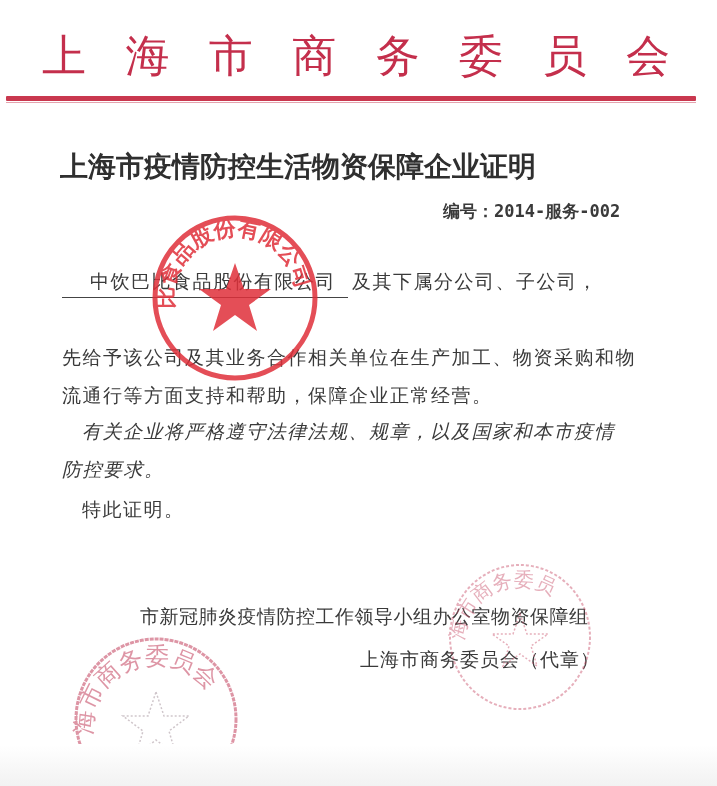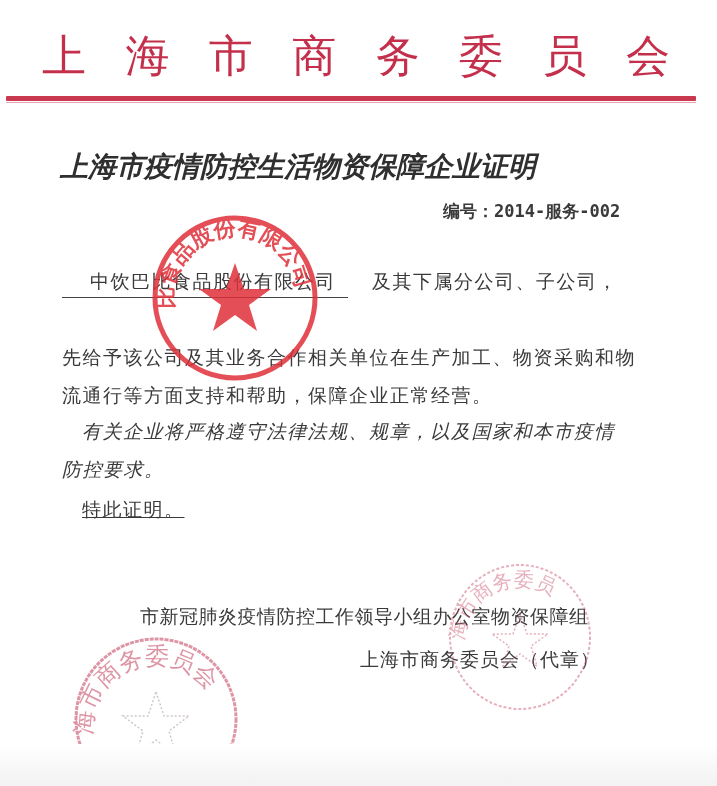--- a/index.html
+++ b/index.html
@@ -62,21 +62,20 @@
       left: 60px;
       top: 148px;
       width: 560px;
       text-align: left;
       font-family: "DejaVu Serif", "Liberation Serif", serif;
       font-weight: bold;
       font-size: 28px;
       letter-spacing: 0px;
       color: #2f2f2f;
       white-space: nowrap;
-      font-style: italic;
     }
     .doc-number {
       position: absolute;
       left: 443px;
       top: 200px;
       font-family: "DejaVu Sans Mono", "Liberation Mono", monospace;
       font-weight: bold;
       font-size: 17px;
       color: #3a3a3a;
       white-space: nowrap;
@@ -139,33 +138,33 @@
   <div class="red-rule"></div>
   <div class="red-rule-thin"></div>
 
   <div class="doc-title">上海市疫情防控生活物资保障企业证明</div>
   <div class="doc-number">
     <span>编号：</span><span>2014-服务-002</span>
   </div>
 
   <div class="body-text" style="top:262px; height:160px;">
     <div class="line" style="top:0px; left:0px;">
-      <span class="company-name">中饮巴比食品股份有限公司</span><span style="margin-left:24px;">及其下属分公司、子公司，</span>
+      <span class="company-name">中饮巴比食品股份有限公司</span><span style="margin-left:4px;">及其下属分公司、子公司，</span>
     </div>
     <div class="line" style="top:76px; left:0px;">先给予该公司及其业务合作相关单位在生产加工、物资采购和物</div>
     <div class="line" style="top:114px; left:0px;">流通行等方面支持和帮助，保障企业正常经营。</div>
   </div>
 
   <div class="body-text" style="top:412px; height:80px;font-style:italic;">
     <div class="line" style="top:0px; left:20px;">有关企业将严格遵守法律法规、规章，以及国家和本市疫情</div>
     <div class="line" style="top:38px; left:0px;">防控要求。</div>
   </div>
 
   <div class="body-text" style="top:490px; height:40px;">
-    <div class="line" style="top:0px; left:20px;text-decoration:underline;">特此证明。</div>
+    <div class="line" style="top:0px; left:20px;">特此证明。</div>
   </div>
 
 
   <div class="sig" style="left:140px; top:604px; letter-spacing:0.5px;">市新冠肺炎疫情防控工作领导小组办公室物资保障组</div>
   <div class="sig" style="left:360px; top:647px; letter-spacing:1px;">上海市商务委员会（代章）</div>
 
   <div class="stamp" style="left:150px; top:213px; width:170px; height:170px; opacity:0.85;">
     <svg viewBox="0 0 170 170">
       <defs>
         <path id="arcA" d="M 25 100 A 62 62 0 1 1 145 100"></path>

